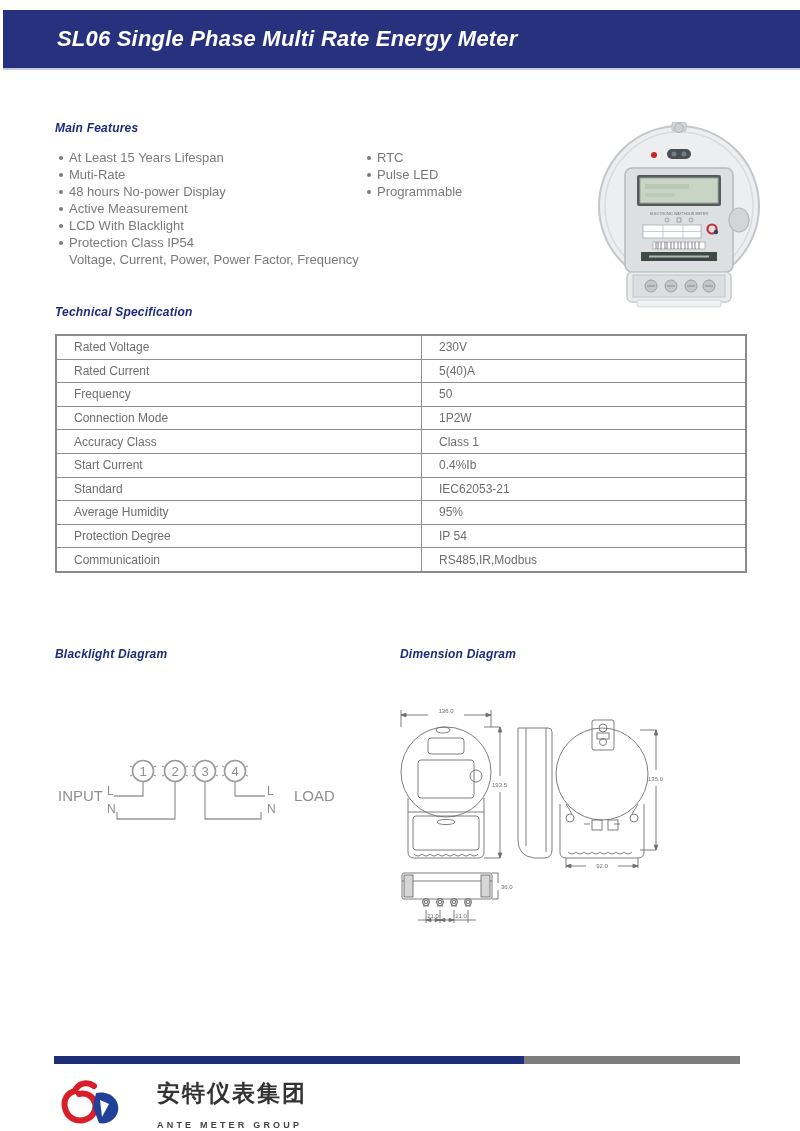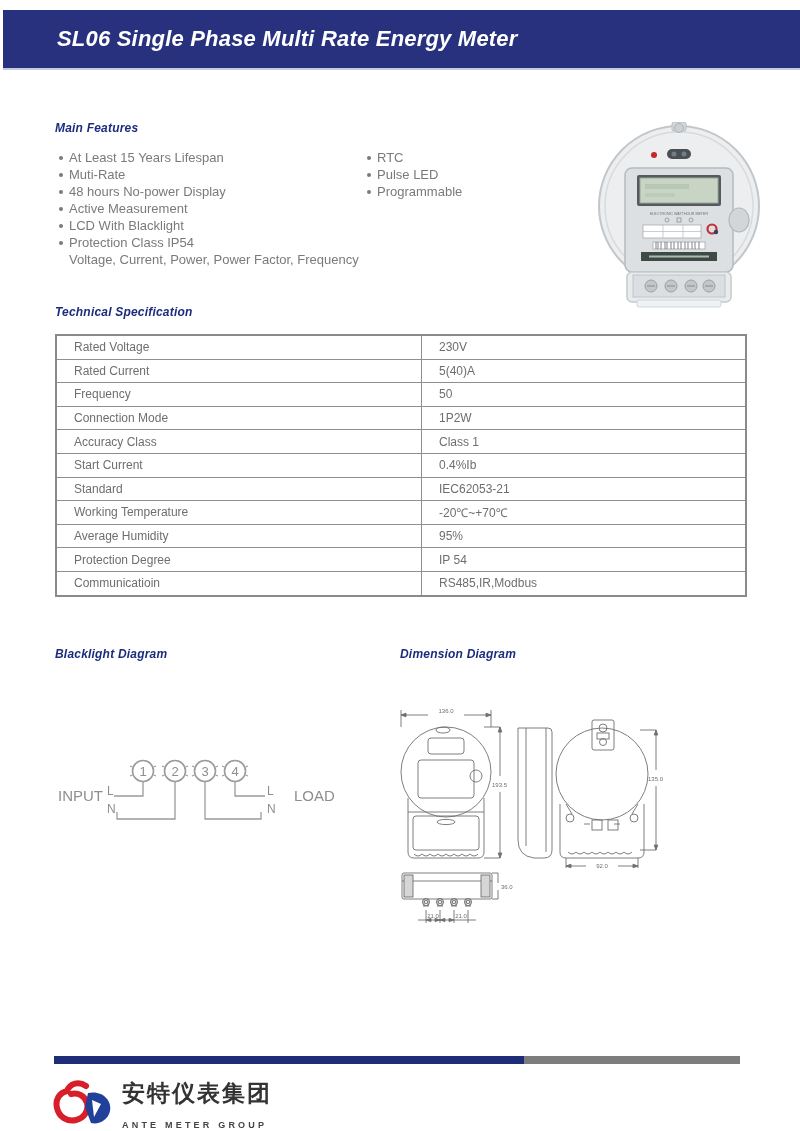--- a/index.html
+++ b/index.html
@@ -36,21 +36,21 @@
 
   
   .conn-svg{position:absolute;left:55px;top:744px;}
   .dim-svg{position:absolute;left:388px;top:700px;}
   .meter-svg{position:absolute;left:597px;top:122px;}
 
   
   .footer-bar{position:absolute;left:54px;top:1056px;width:686px;height:8px;}
   .footer-bar .blue{position:absolute;left:0;top:0;width:470px;height:8px;background:#1f2c78;}
   .footer-bar .gray{position:absolute;left:470px;top:0;width:216px;height:8px;background:#7d7d7d;}
-  .logo{position:absolute;left:52px;top:1080px;display:flex;align-items:flex-start;}
+  .logo{position:absolute;left:60px;top:1080px;display:flex;align-items:flex-start;gap:27px;}
   .logo-text{margin-left:6px;}
   .logo-cn{font-family:"DejaVu Sans", sans-serif;font-size:23px;font-weight:bold;color:#333333;
            letter-spacing:2px;line-height:26px;}
   .logo-en{font-size:9px;font-weight:bold;color:#444444;letter-spacing:3.2px;margin-top:14px;}
 
   svg text{font-family:"Liberation Sans", sans-serif;}
 </style>
 </head>
 <body>
 
@@ -155,24 +155,20 @@
         <td class="col-label">Accuracy Class</td>
         <td>Class 1</td>
         </tr>
       <tr>
         <td class="col-label">Start Current</td>
         <td>0.4%Ib</td>
         </tr>
       <tr>
         <td class="col-label">Standard</td>
         <td>IEC62053-21</td>
-        </tr>
-      <tr>
-        <td class="col-label">Working Temperature</td>
-        <td>-20℃~+70℃</td>
         </tr>
       <tr>
         <td class="col-label">Average Humidity</td>
         <td>95%</td>
         </tr>
       <tr>
         <td class="col-label">Protection Degree</td>
         <td>IP 54</td>
         </tr>
       <tr>

